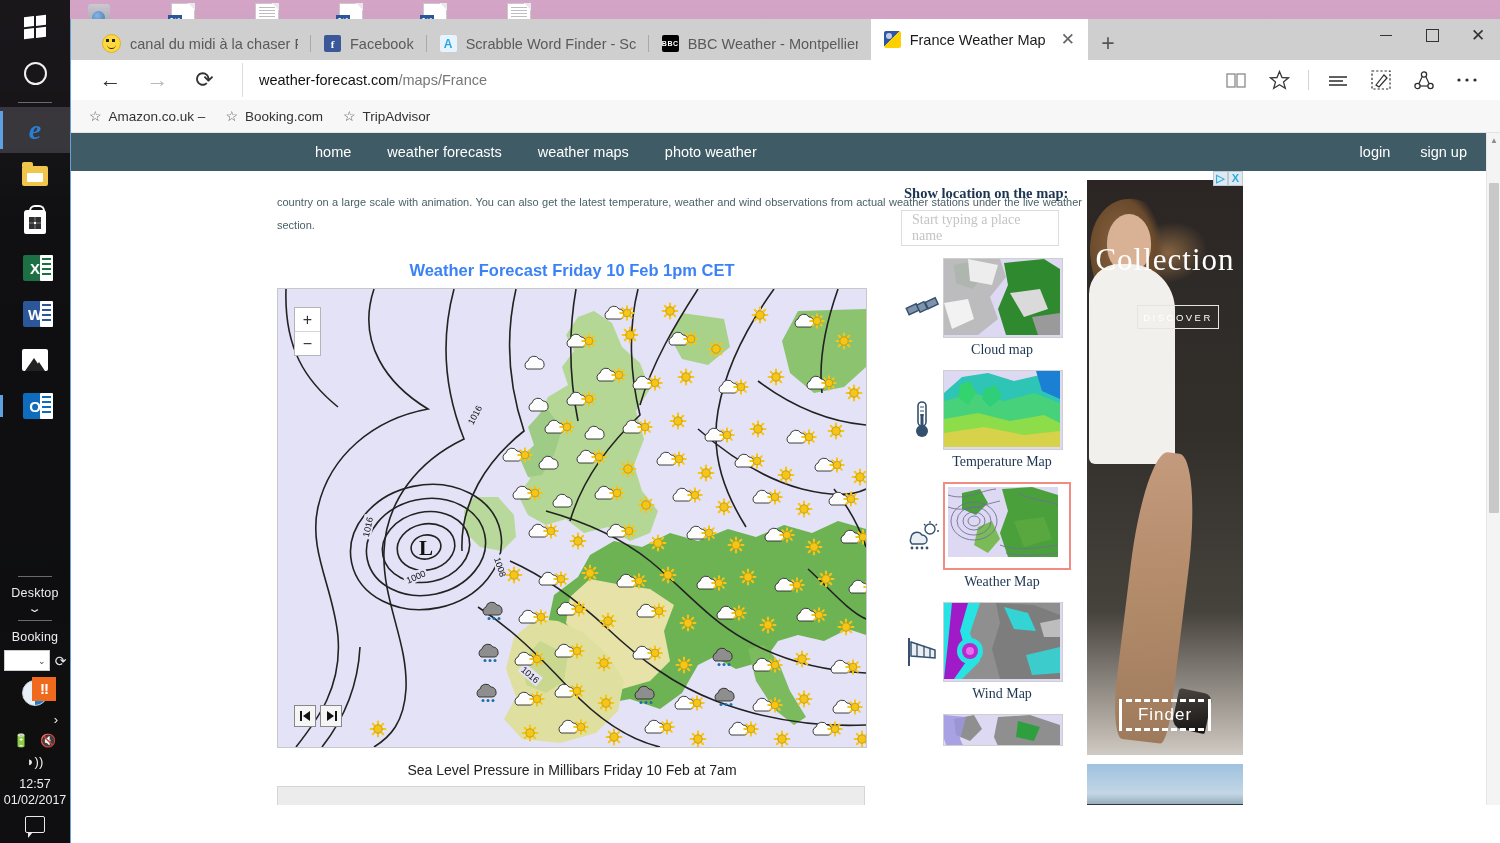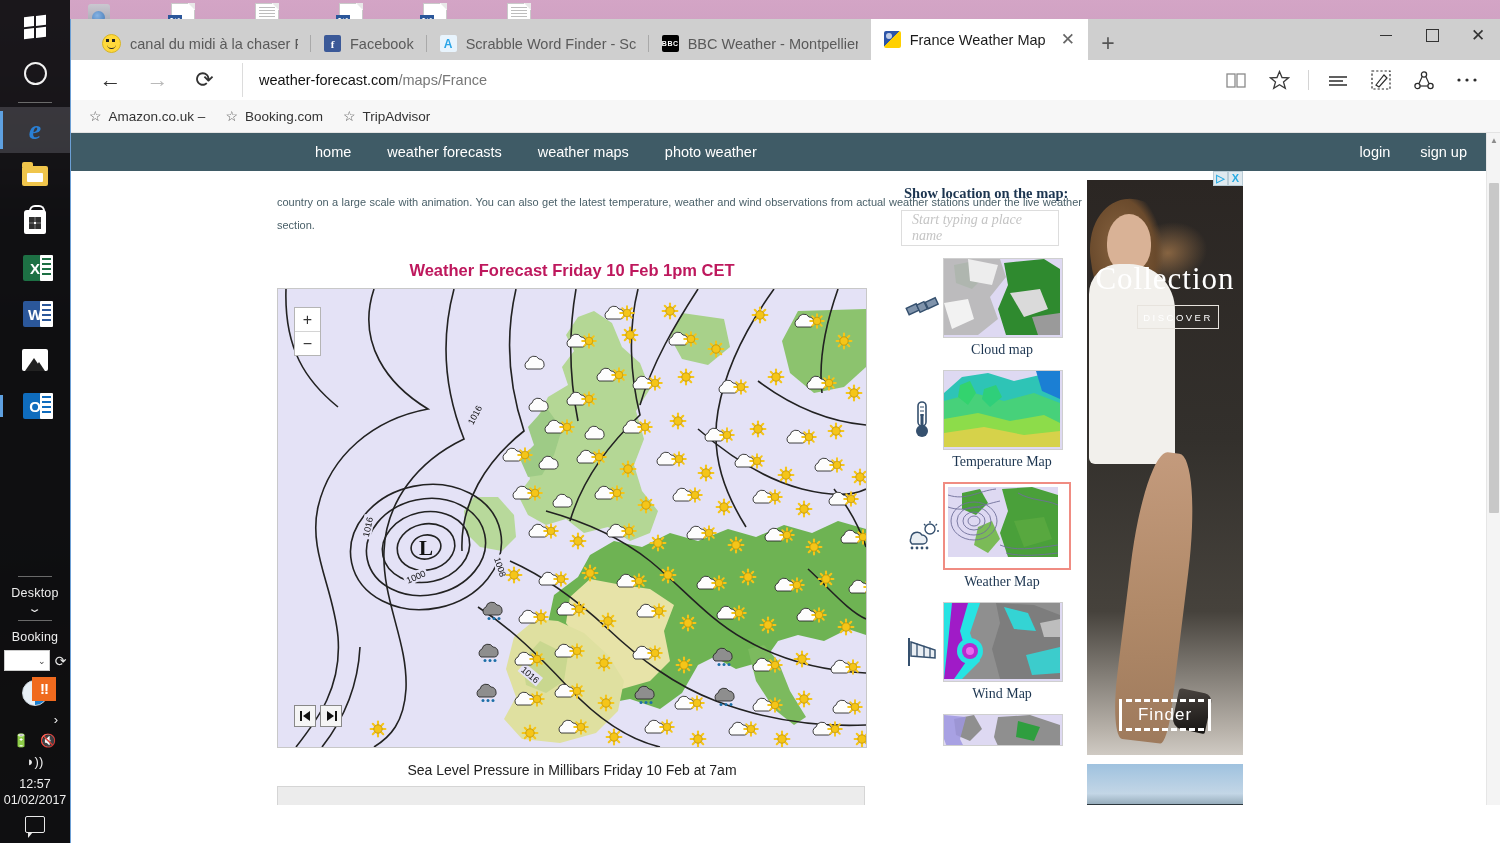--- a/index.html
+++ b/index.html
@@ -153,36 +153,36 @@
   
   .page{position:relative;height:672px;background:#fff;overflow:hidden;}
   .sitenav{height:38px;background:#3f5b66;display:flex;align-items:center;color:#fff;font-size:14.5px;padding:0 34px;}
   .sitenav .left{display:flex;gap:36px;margin-left:210px;}
   .sitenav .right{margin-left:auto;display:flex;gap:30px;}
   .content{display:flex;height:634px;}
   .maincol{width:830px;padding:0 0 0 206px;box-sizing:border-box;}
   .intro{font-size:11px;color:#4a6069;line-height:23px;width:805px;margin:14px 15px 0 0;
     text-align:justify;}
   .intro .cut{display:block;height:6px;overflow:hidden;color:#90a5ad;}
-  .maptitle{text-align:center;font-size:16.5px;font-weight:bold;color:#be185d;margin:24px 0 8px;width:590px;}
+  .maptitle{text-align:center;font-size:16.5px;font-weight:bold;color:#3b82f6;margin:24px 0 8px;width:590px;}
   .mapwrap{position:relative;width:588px;height:458px;border:1px solid #c8c8c8;overflow:hidden;background:#e3e1f5;}
 
   .mapcaption{width:590px;text-align:center;font-size:14px;color:#222;margin-top:14px;}
   .sliderbox{width:586px;height:70px;border:1px solid #d5d5d5;background:#ececec;margin-top:8px;position:relative;}
   .zoomctl{position:absolute;left:16px;top:18px;width:25px;background:#fff;border:1px solid #b5b5b5;z-index:6;}
   .zoomctl div{height:23px;display:flex;align-items:center;justify-content:center;font-size:16px;color:#333;}
   .zoomctl div:first-child{border-bottom:1px solid #d4d4d4;}
   .playctl{position:absolute;left:16px;bottom:20px;display:flex;gap:4px;z-index:6;}
   .playbtn{width:20px;height:20px;background:#f5f5f5;border:1px solid #888;display:flex;align-items:center;justify-content:center;font-size:10px;color:#111;}
 
   
   .sidecol{width:186px;padding-top:14px;}
   .sidetitle{font-family:"Liberation Serif",serif;font-weight:bold;font-size:14.5px;color:#1c3550;margin:0 0 8px 3px;}
   .placeinput{width:158px;height:36px;border:1px solid #ddd;box-sizing:border-box;padding:0 10px;
-    display:flex;align-items:center;font-family:"Liberation Serif",serif;font-size:14px;color:#c4c4c4;font-style:italic;}
+    display:flex;align-items:center;font-family:"Liberation Serif",serif;font-size:14px;color:#c4c4c4;}
   .maplink{display:flex;align-items:center;margin-top:12px;}
   .mapicon{width:42px;flex:none;display:flex;align-items:center;justify-content:center;color:#2c4a6b;}
   .thumbwrap{width:118px;}
   .thumb{width:118px;height:78px;border:1px solid #cfcfcf;overflow:hidden;position:relative;background:#ded9f2;}
   .thumb.selected{border:2px solid #f08c82;padding:3px;background:#fff;}
   .thumb.selected .inner{width:100%;height:100%;position:relative;overflow:hidden;}
   .thumblabel{text-align:center;font-family:"Liberation Serif",serif;font-size:14px;color:#1c3550;margin-top:4px;}
 
   
   .adcol{width:180px;padding-top:9px;}
@@ -203,21 +203,21 @@
   .ad-body{position:absolute;left:14px;top:84px;width:86px;height:200px;background:#f2f0ec;
     border-radius:30px 46px 6px 6px;}
   .ad-leg{position:absolute;left:40px;top:272px;width:58px;height:290px;
     background:linear-gradient(170deg,#c49b7d 0%,#b08968 55%,#9e7a5c 100%);
     transform:rotate(7deg);border-radius:40% 40% 12% 22%;}
   .ad-shoe{position:absolute;left:88px;bottom:24px;width:34px;height:40px;
     background:linear-gradient(160deg,#4a4440,#151311);transform:rotate(12deg);border-radius:3px 8px 2px 10px;}
   .ad-text1{position:absolute;left:0;right:0;top:30px;text-align:center;font-family:"Liberation Serif",serif;
     color:#fff;font-size:31px;letter-spacing:1px;}
   .ad-text2{position:absolute;left:0;right:0;top:62px;text-align:center;font-family:"Liberation Serif",serif;
-    color:#fff;font-size:31px;letter-spacing:1px;margin-top:19px;}
+    color:#fff;font-size:31px;letter-spacing:1px;}
   .ad-cta{position:absolute;left:50px;top:125px;width:80px;height:22px;border:1px solid #e7e3dd;color:#fff;
     font-size:9.5px;letter-spacing:2.5px;display:flex;align-items:center;justify-content:center;}
   .ad-logo{position:absolute;left:0;right:0;bottom:24px;text-align:center;}
   .ad-logo .lg{display:inline-block;padding:3px 12px;color:#fff;font-size:17px;letter-spacing:1px;
     border-top:3px dashed #fff;border-bottom:3px dashed #fff;position:relative;}
   .ad-logo .lg:before,.ad-logo .lg:after{content:"";position:absolute;top:-3px;bottom:-3px;width:3px;background:#fff;}
   .ad-logo .lg:before{left:-7px;}.ad-logo .lg:after{right:-7px;}
   .ad2{width:156px;height:74px;margin-top:9px;overflow:hidden;
     background:linear-gradient(180deg,#9fc2df 0%,#c3d6e6 40%,#7f97a5 62%,#4a5a62 100%);position:relative;}
   .ad2:after{content:"";position:absolute;left:-10px;bottom:0;width:180px;height:34px;

